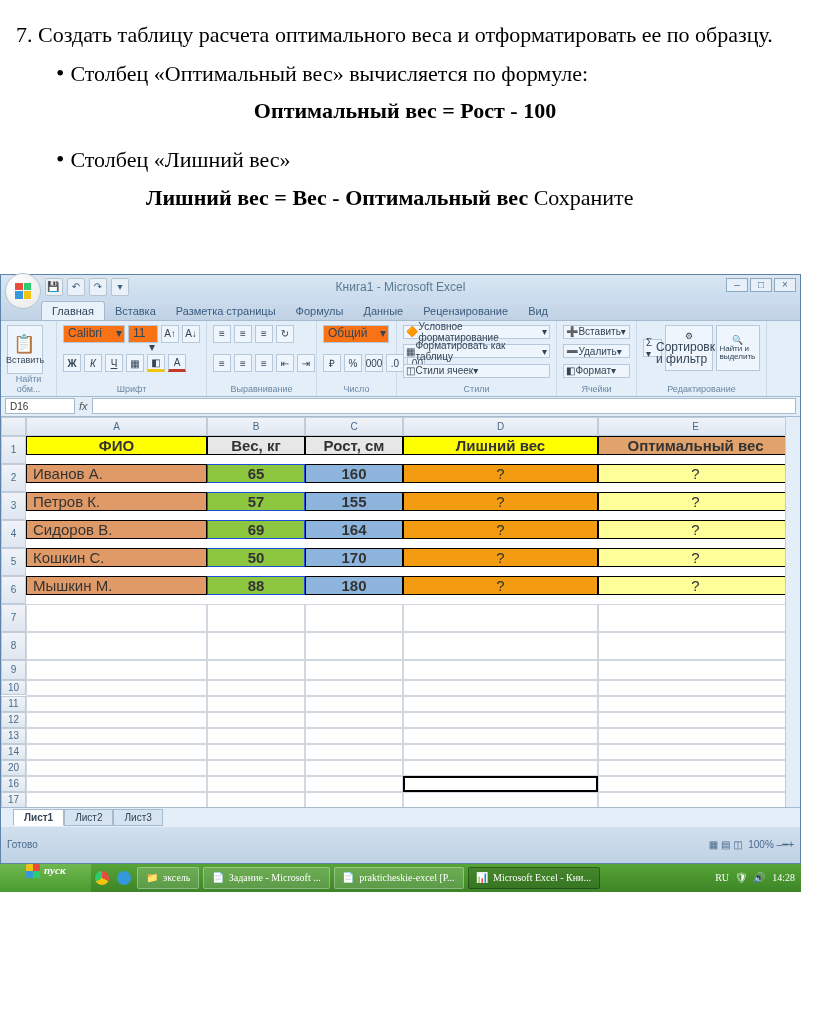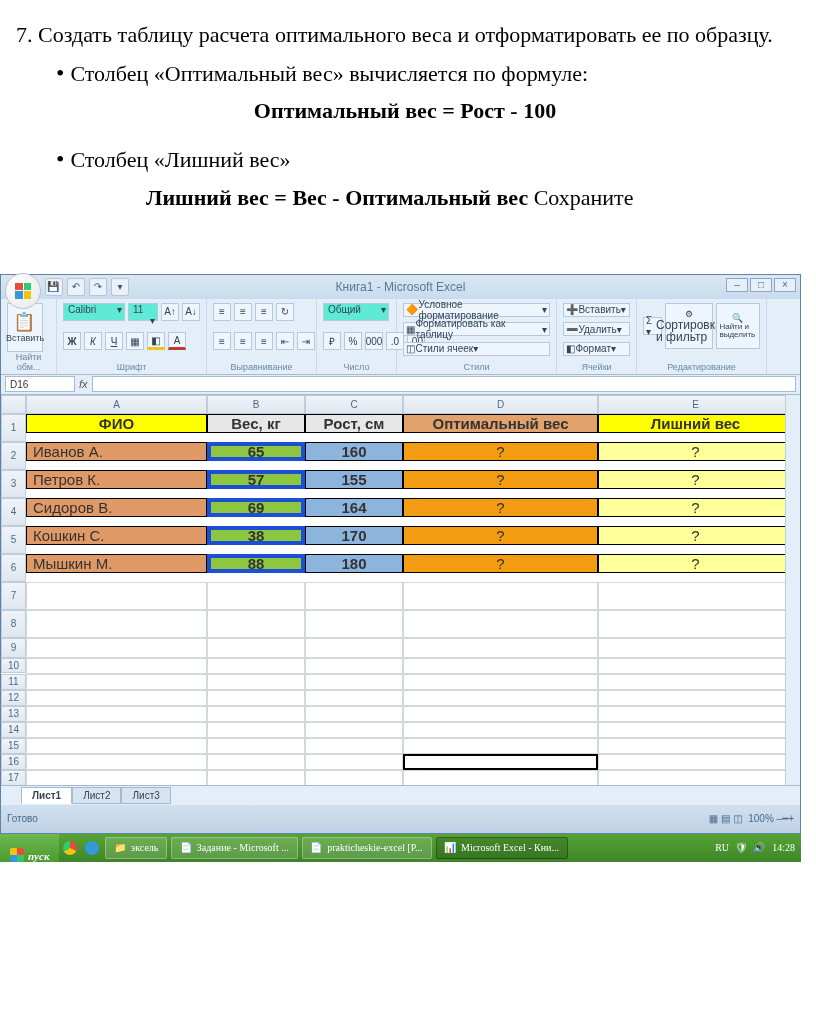--- a/index.html
+++ b/index.html
@@ -109,22 +109,22 @@
       border-right:1px solid #cad9e8;padding:4px 6px 2px;
       display:flex;flex-direction:column;justify-content:space-between;
     }
     .ribbon-group-label {
       text-align:center;font-size:9px;color:#6a87a4;
     }
     .rb-row{display:flex;gap:3px;align-items:center;margin-bottom:2px}
     .rb-btn{border:1px solid #b6c8da;background:#eef5fc;height:18px;min-width:18px;
       font-size:10px;display:flex;align-items:center;justify-content:center;color:#345;padding:0 2px}
     .rb-big{height:50px;width:36px;flex-direction:column;font-size:9px}
-    .rb-sel{border:1px solid #b6c8da;background:#5eead4;height:18px;padding:0 14px 0 4px;
-      font-size:10px;color:#345;position:relative}
+    .rb-sel{border:1px solid #b6c8da;background:#f97316;height:18px;padding:0 14px 0 4px;
+      font-size:12px;color:#345;position:relative}
     .rb-sel::after{content:"▾";position:absolute;right:2px}
 
     .namebox-bar{
       height:20px;background:#e4eef8;display:flex;align-items:center;
       border-bottom:1px solid #a5b9cf;padding:0 4px;gap:4px;
     }
     .namebox{width:70px;height:16px;border:1px solid #a5b9cf;background:#fff;
       font-size:10px;padding:0 4px;color:#333}
     .fx-label{font-style:italic;font-size:11px;color:#555}
     .formula-bar{flex:1;height:16px;border:1px solid #a5b9cf;background:#fff}
@@ -142,46 +142,46 @@
     }
     .cell{border:1px solid #d0d7de;height:19px;font-size:11px;
       display:flex;align-items:center;padding:0 4px}
 
     .hdr-fio{background:#ffff00;font-weight:bold;font-size:15px;justify-content:center;border:1px solid #000}
     .hdr-ves, .hdr-rost{background:#e7e7e8;font-weight:bold;font-size:15px;justify-content:center;border:1px solid #000}
     .hdr-opt{background:#e2a26b;font-weight:bold;font-size:15px;justify-content:center;border:1px solid #000}
     .hdr-lish{background:#ffff00;font-weight:bold;font-size:15px;justify-content:center;border:1px solid #000}
 
     .c-fio{background:#e09a68;font-size:15px;border:1px solid #000;padding-left:6px}
-    .c-ves{background:#8dc63f;font-size:15px;font-weight:bold;justify-content:center;border:4px solid #1d4ed8}
+    .c-ves{background:#8dc63f;font-size:15px;font-weight:bold;justify-content:center;border:1px solid #1d4ed8}
     .c-rost{background:#8db4dc;font-size:15px;font-weight:bold;justify-content:center;border:1px solid #000}
     .c-opt{background:#f39c12;font-size:15px;justify-content:center;border:1px solid #000}
     .c-lish{background:#ffff99;font-size:15px;justify-content:center;border:1px solid #000}
 
     .sheet-tabs{
       height:20px;background:#e4eef8;border-top:1px solid #a5b9cf;
-      display:flex;align-items:center;padding-left:20px;gap:0;font-size:10px;position:relative;
+      display:flex;align-items:center;padding-left:12px;gap:0;font-size:10px;position:relative;
     }
     .sheet-tab{padding:2px 10px;border:1px solid #a5b9cf;background:#d6e3f0;color:#345}
     .sheet-tab.active{background:#fff;font-weight:bold;border-bottom:1px solid #fff}
-    .status-bar{height:28px;background:linear-gradient(#d1e0ef,#bfd1e4);
+    .status-bar{height:36px;background:linear-gradient(#d1e0ef,#bfd1e4);
       display:flex;align-items:center;padding:0 6px;font-size:10px;color:#4a6a8a;justify-content:space-between}
 
     
     .vscroll{position:absolute;right:0;top:0;width:15px;bottom:0;
       background:#e4eef8;border-left:1px solid #c0ccd9}
 
     
     .taskbar{
       height:28px;background:linear-gradient(#56a436,#3d8528);
       display:flex;align-items:center;font-size:11px;color:#fff;
       width:801px;
     }
-    .start-btn{height:28px;padding:0 10px;background:linear-gradient(#6eb84f,#4a9b30);
-      display:flex;align-items:flex-end;gap:4px;font-weight:bold;font-style:italic}
+    .start-btn{height:28px;padding:0 26px;background:linear-gradient(#6eb84f,#4a9b30);
+      display:flex;align-items:flex-start;gap:4px;font-weight:bold;font-style:italic}
     .task-item{height:22px;margin:0 2px;padding:0 8px;background:rgba(255,255,255,.15);
       border:1px solid rgba(255,255,255,.3);border-radius:2px;display:flex;align-items:center;gap:4px;
       font-size:10px;max-width:150px;overflow:hidden;white-space:nowrap}
     .task-item.active{background:rgba(0,0,0,.15);border:1px solid rgba(0,0,0,.3)}
     .tray{margin-left:auto;padding:0 6px;display:flex;align-items:center;gap:6px;font-size:10px}
     .ico{width:14px;height:14px;display:inline-block}
 
     .selcell{border:2px solid #000!important;background:#fff}
   </style>
 </head>
@@ -214,20 +214,29 @@
       <div class="qat-btn">▾</div>
     </div>
     <div class="win-title">Книга1 - Microsoft Excel</div>
     <div class="win-controls">
       <span>–</span>
       <span>□</span>
       <span>×</span>
     </div>
   </div>
 
+  <div class="ribbon-tabs">
+    <div class="ribbon-tab active">Главная</div>
+    <div class="ribbon-tab">Вставка</div>
+    <div class="ribbon-tab">Разметка страницы</div>
+    <div class="ribbon-tab">Формулы</div>
+    <div class="ribbon-tab">Данные</div>
+    <div class="ribbon-tab">Рецензирование</div>
+    <div class="ribbon-tab">Вид</div>
+  </div>
 
   <div class="ribbon-body">
     <div class="ribbon-group" style="width:56px">
       <div class="rb-btn rb-big">
         <span style="font-size:18px">📋</span>
         <span>Вставить</span>
       </div>
       <div class="ribbon-group-label">Найти обм...</div>
     </div>
     <div class="ribbon-group" style="width:150px">
@@ -336,22 +345,22 @@
       <div class="colhdr">A</div>
       <div class="colhdr">B</div>
       <div class="colhdr">C</div>
       <div class="colhdr">D</div>
       <div class="colhdr">E</div>
 
       <div class="rowhdr hdr-row" style="height:28px">1</div>
       <div class="cell hdr-fio">ФИО</div>
       <div class="cell hdr-ves">Вес, кг</div>
       <div class="cell hdr-rost">Рост, см</div>
+      <div class="cell hdr-lish">Лишний вес</div>
       <div class="cell hdr-opt">Оптимальный вес</div>
-      <div class="cell hdr-lish">Лишний вес</div>
 
       <div class="rowhdr data-row" style="height:28px">2</div>
       <div class="cell c-fio">Иванов А.</div>
       <div class="cell c-ves">65</div>
       <div class="cell c-rost">160</div>
       <div class="cell c-opt">?</div>
       <div class="cell c-lish">?</div>
 
       <div class="rowhdr data-row" style="height:28px">3</div>
       <div class="cell c-fio">Петров К.</div>
@@ -362,21 +371,21 @@
 
       <div class="rowhdr data-row" style="height:28px">4</div>
       <div class="cell c-fio">Сидоров В.</div>
       <div class="cell c-ves">69</div>
       <div class="cell c-rost">164</div>
       <div class="cell c-opt">?</div>
       <div class="cell c-lish">?</div>
 
       <div class="rowhdr data-row" style="height:28px">5</div>
       <div class="cell c-fio">Кошкин С.</div>
-      <div class="cell c-ves">38</div>
+      <div class="cell c-ves">50</div>
       <div class="cell c-rost">170</div>
       <div class="cell c-opt">?</div>
       <div class="cell c-lish">?</div>
 
       <div class="rowhdr data-row" style="height:28px">6</div>
       <div class="cell c-fio">Мышкин М.</div>
       <div class="cell c-ves">88</div>
       <div class="cell c-rost">180</div>
       <div class="cell c-opt">?</div>
       <div class="cell c-lish">?</div>
@@ -422,21 +431,21 @@
         <div class="cell" style="height: 16px;"></div>
         <div class="cell" style="height: 16px;"></div>
         <div class="cell" style="height: 16px;"></div>
         <div class="cell" style="height: 16px;"></div>
         <div class="rowhdr" style="height: 16px;">14</div>
         <div class="cell" style="height: 16px;"></div>
         <div class="cell" style="height: 16px;"></div>
         <div class="cell" style="height: 16px;"></div>
         <div class="cell" style="height: 16px;"></div>
         <div class="cell" style="height: 16px;"></div>
-        <div class="rowhdr" style="height: 16px;">15</div>
+        <div class="rowhdr" style="height: 16px;">20</div>
         <div class="cell" style="height: 16px;"></div>
         <div class="cell" style="height: 16px;"></div>
         <div class="cell" style="height: 16px;"></div>
         <div class="cell" style="height: 16px;"></div>
         <div class="cell" style="height: 16px;"></div>
         <div class="rowhdr" style="height: 16px;">16</div>
         <div class="cell" style="height: 16px;"></div>
         <div class="cell" style="height: 16px;"></div>
         <div class="cell" style="height: 16px;"></div>
         <div class="cell selcell" style="height: 16px;"></div>

